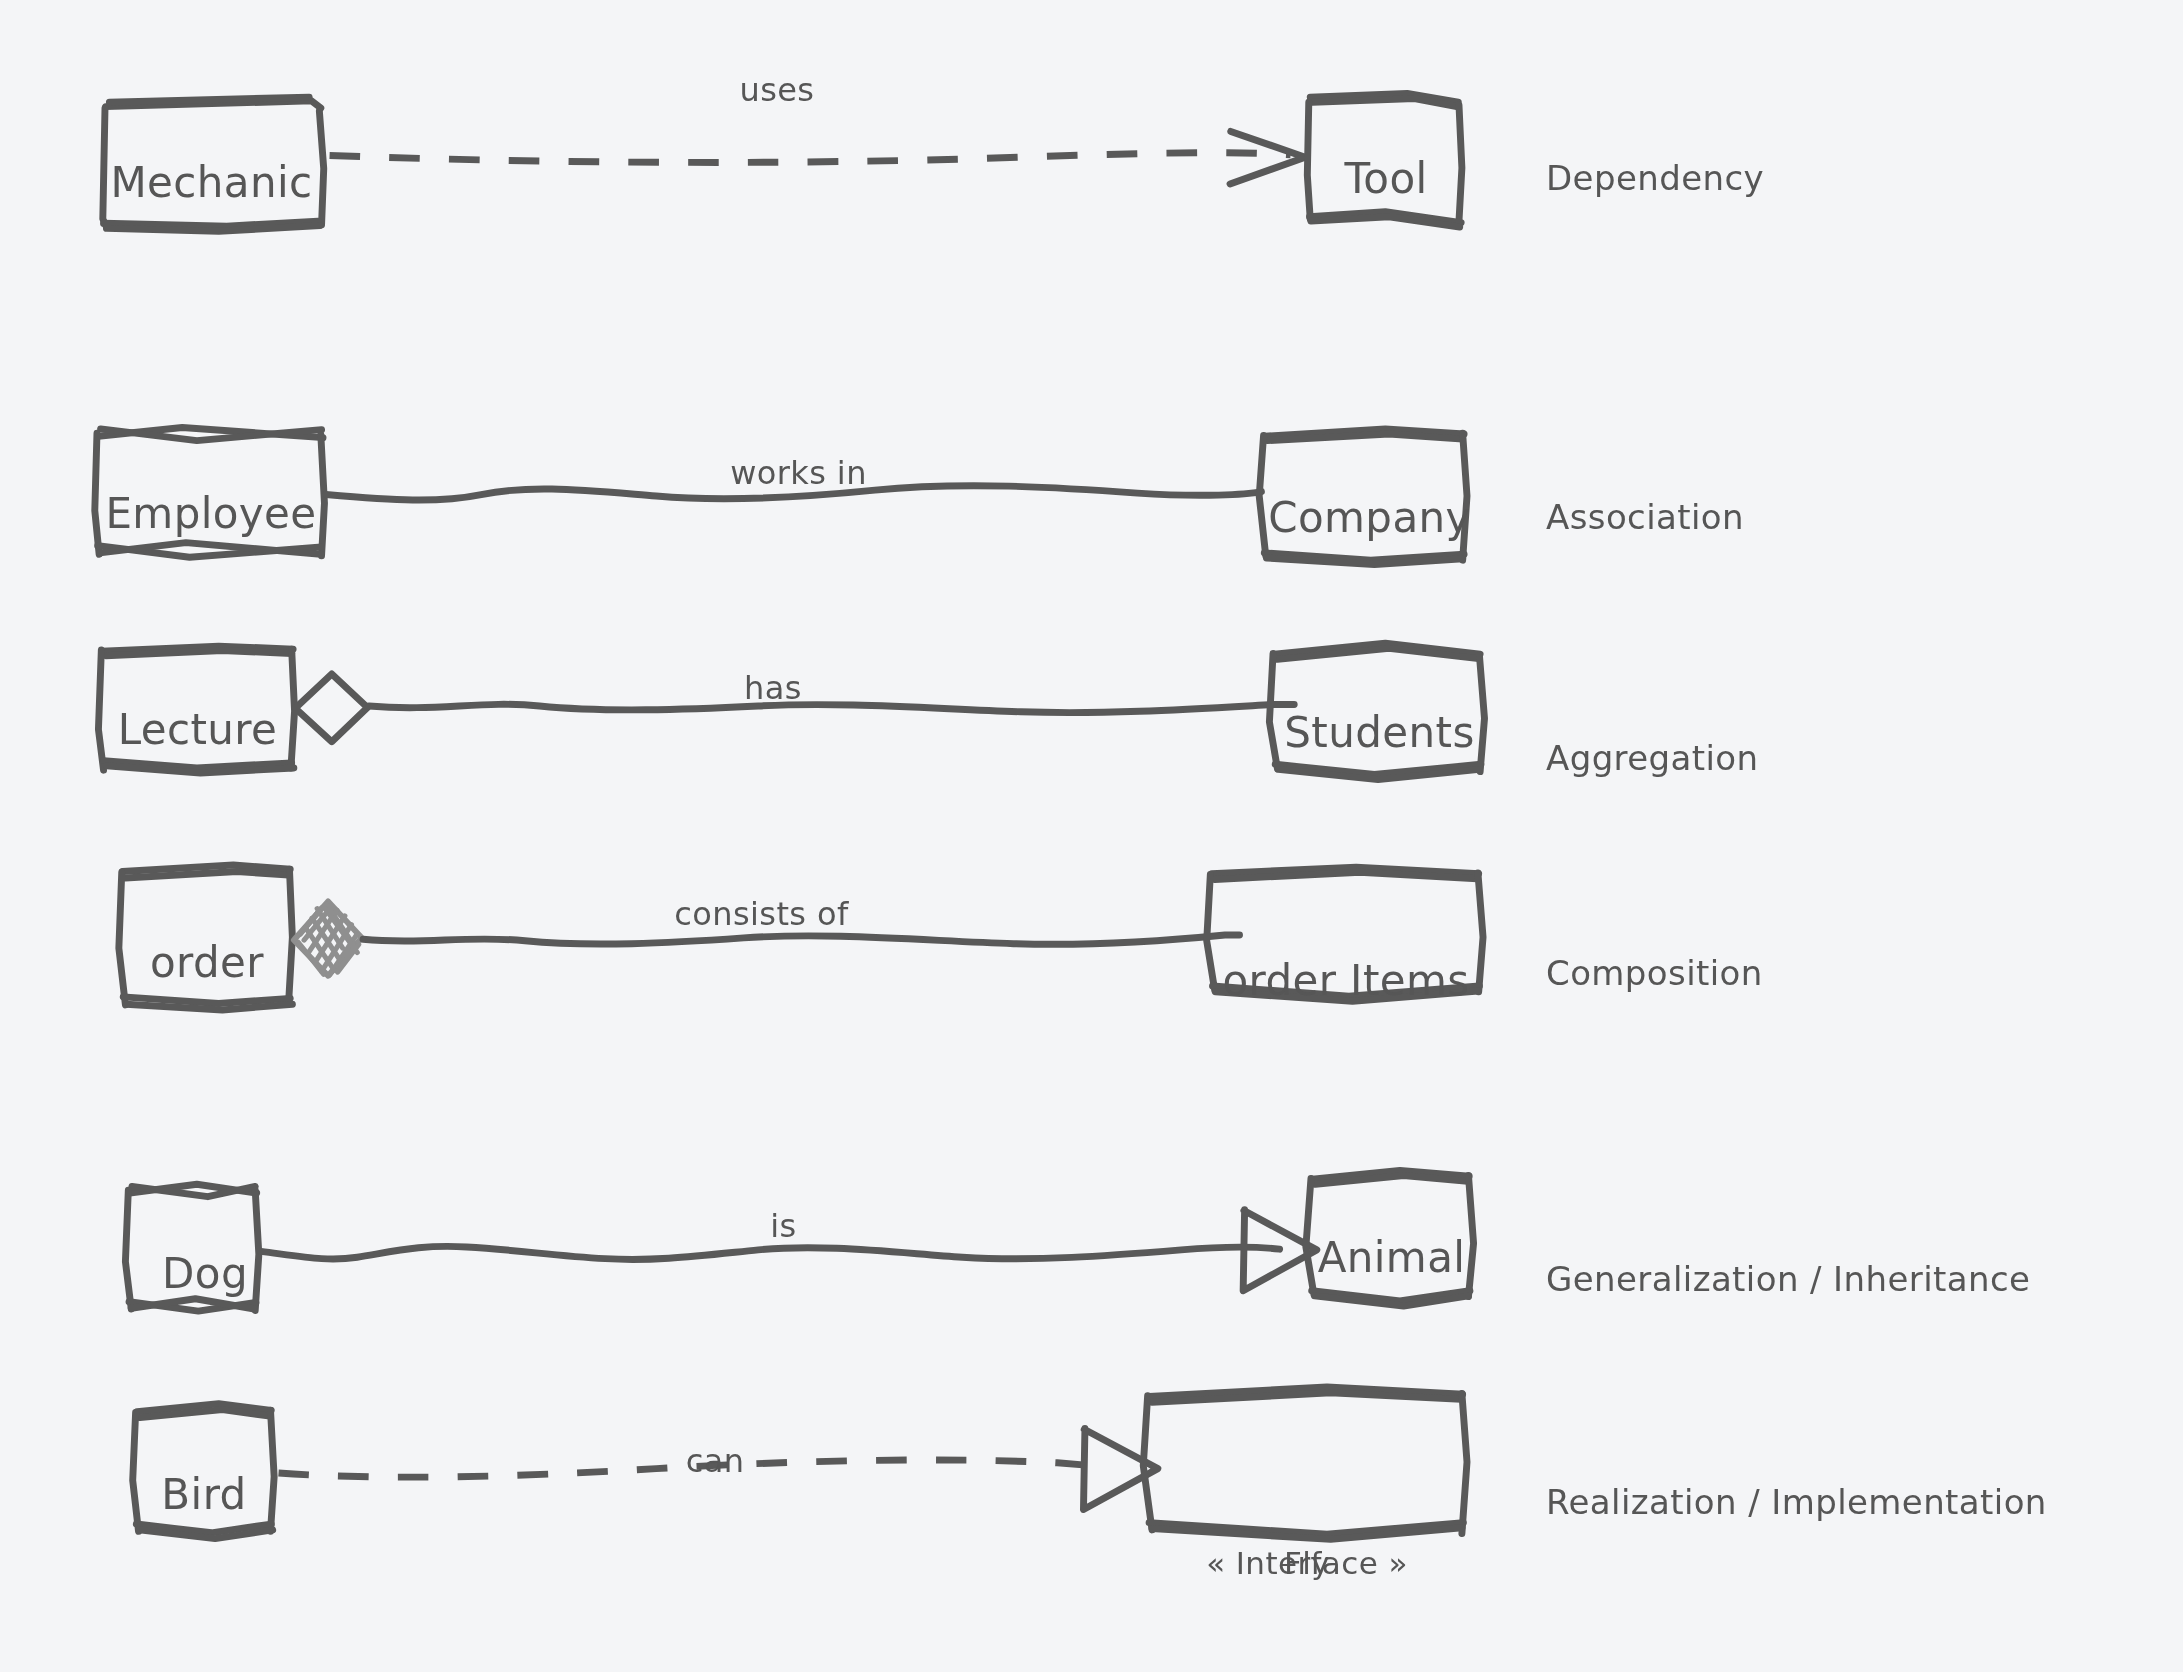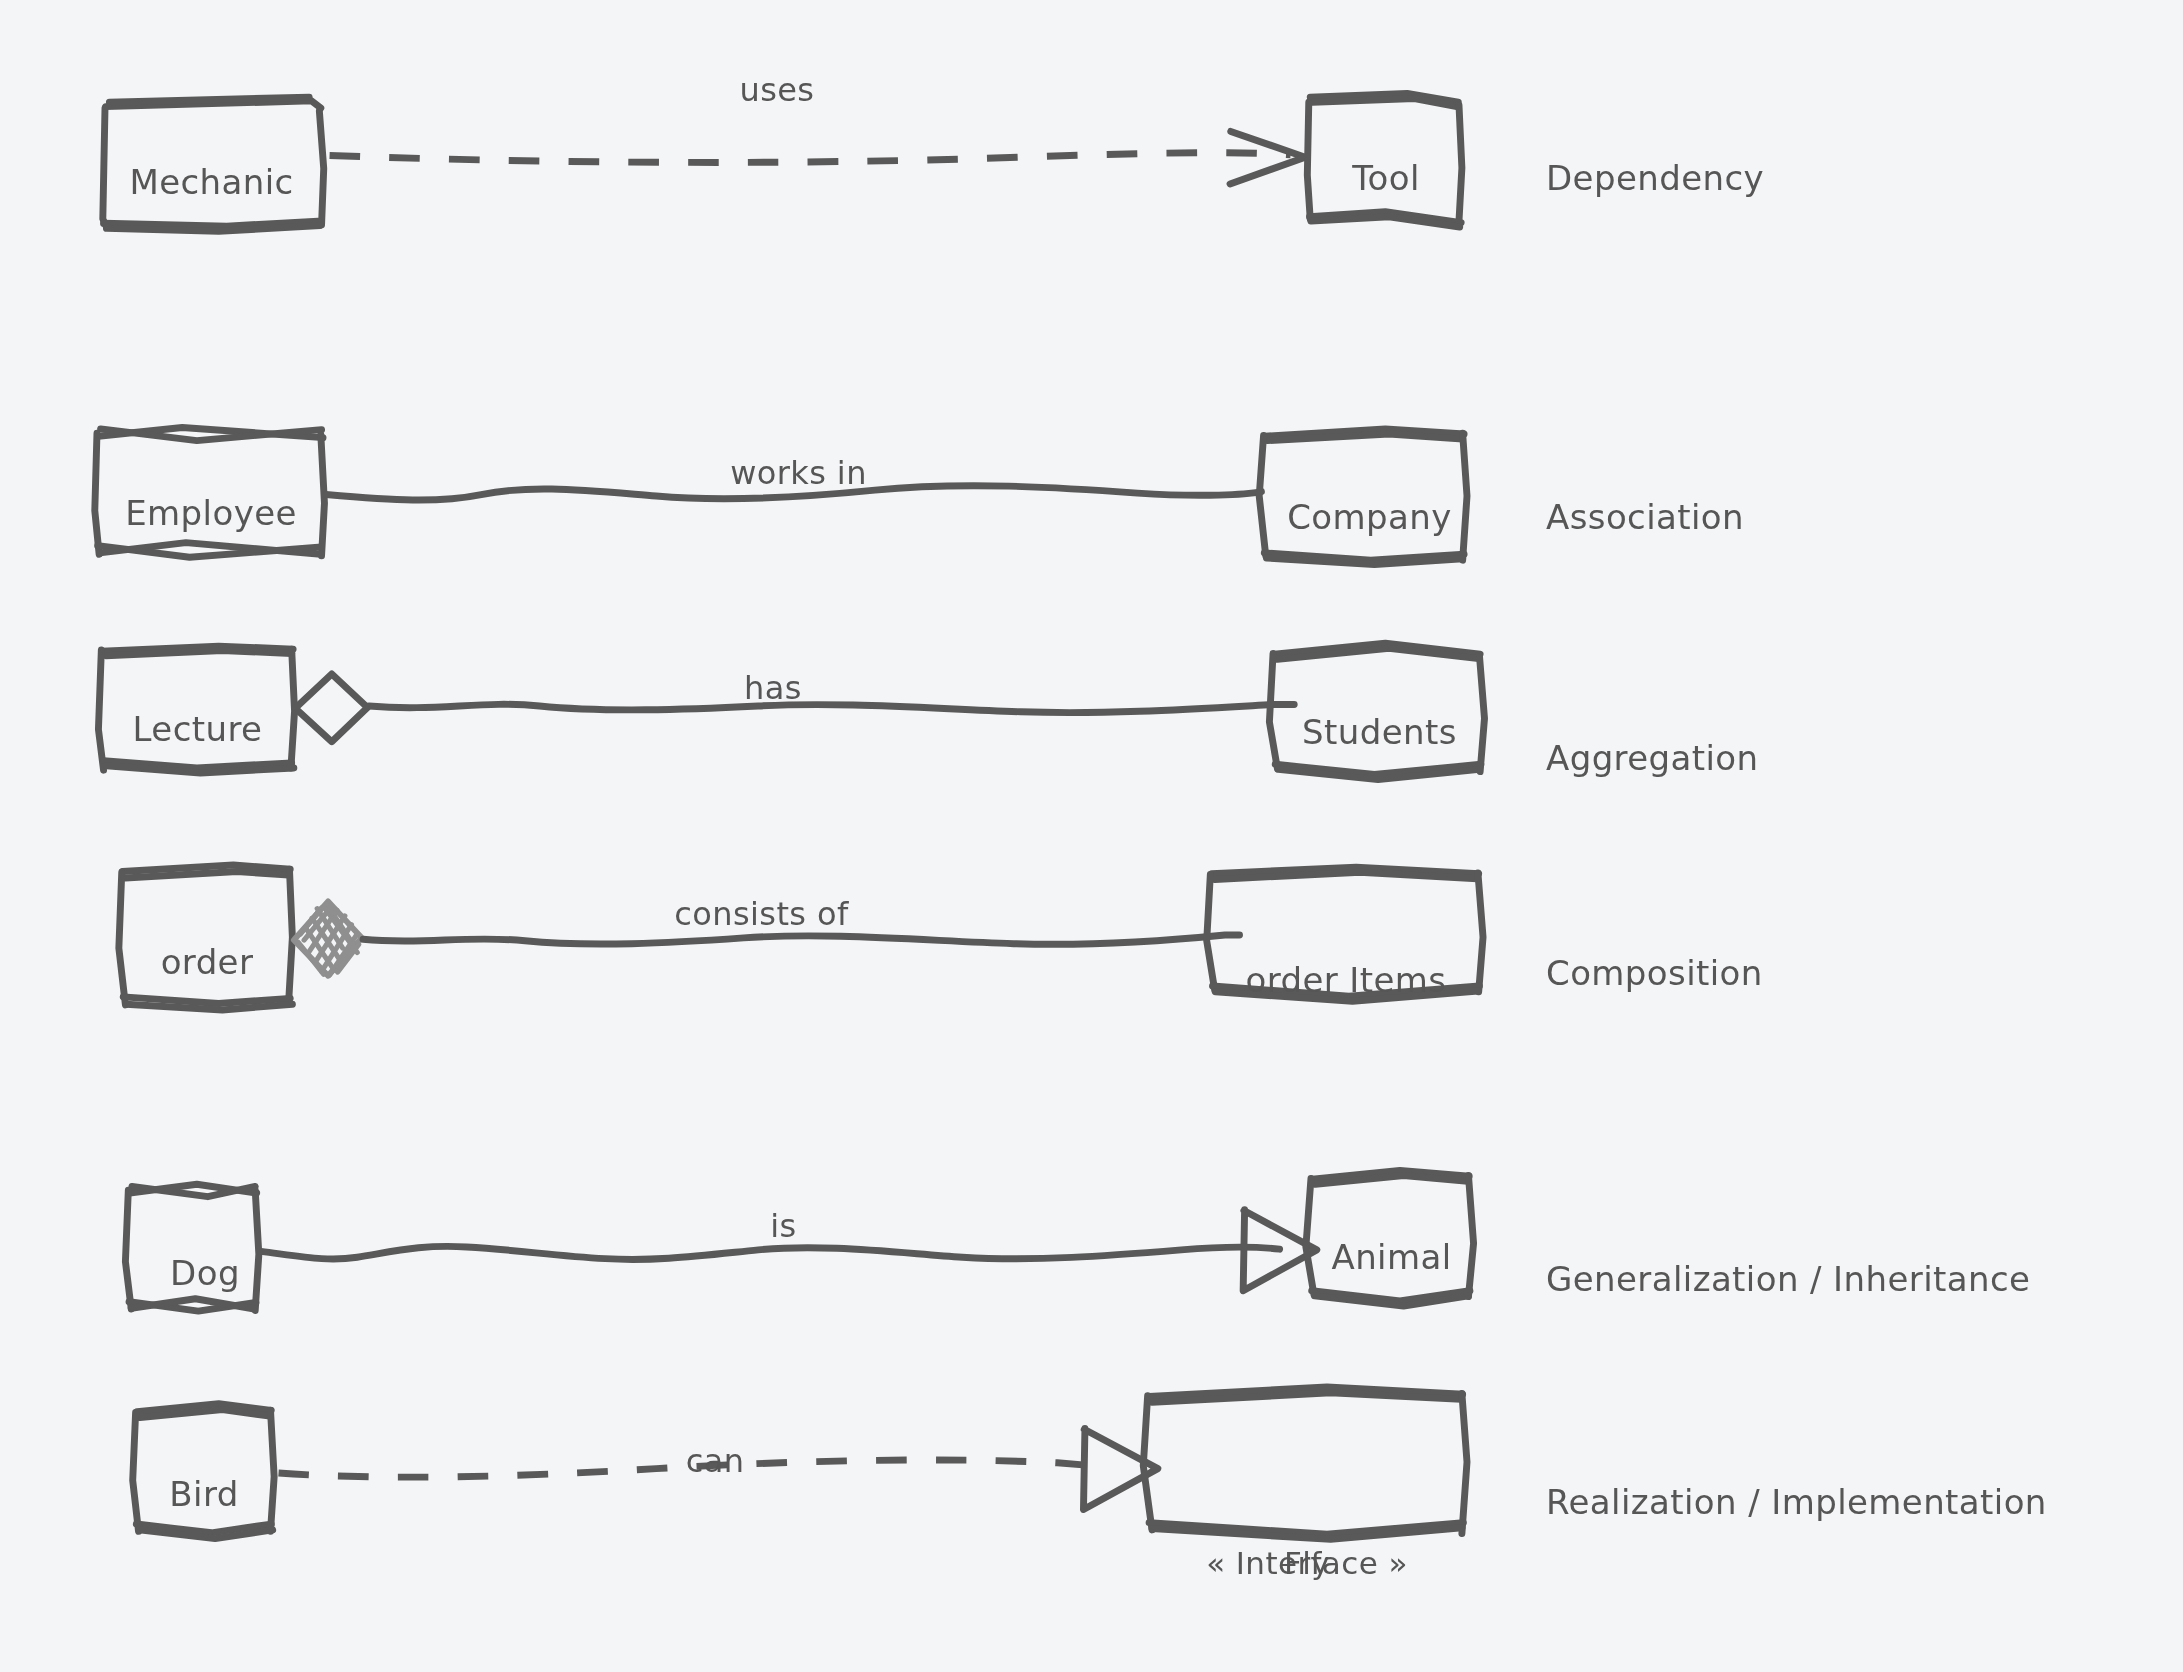--- a/index.html
+++ b/index.html
@@ -60,21 +60,21 @@
   .edge-label,
   .legend-label {
     position: absolute;
     color: #565656;
     font-family: "DejaVu Sans", sans-serif;
     white-space: pre;
     pointer-events: none;
     margin-top: 35px;
   }
   .node-label {
-    font-size: 34px;
+    font-size: 42px;
     text-align: center;
     letter-spacing: 0.4px;
   }
   .node-label.two-line {
     line-height: 1.28;
     font-size: 31px;
   }
   .edge-label {
     font-size: 32px;
     text-align: center;

